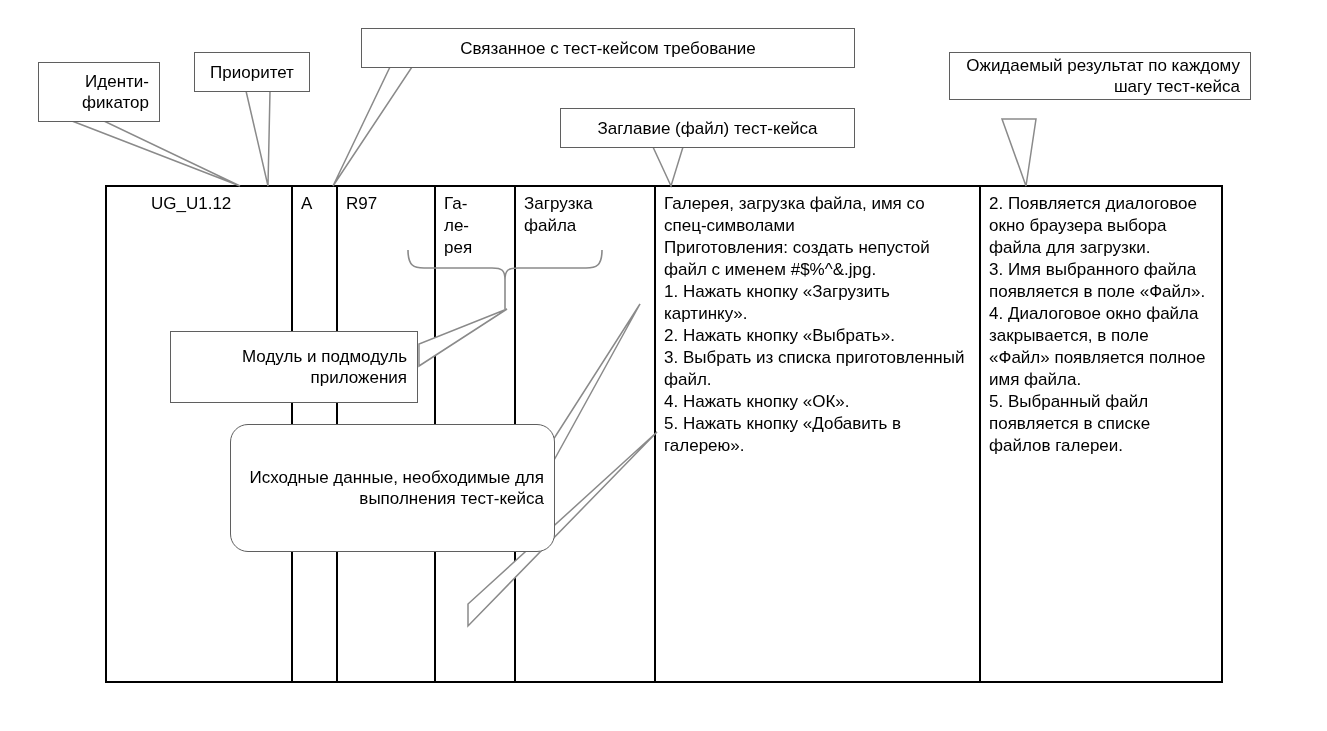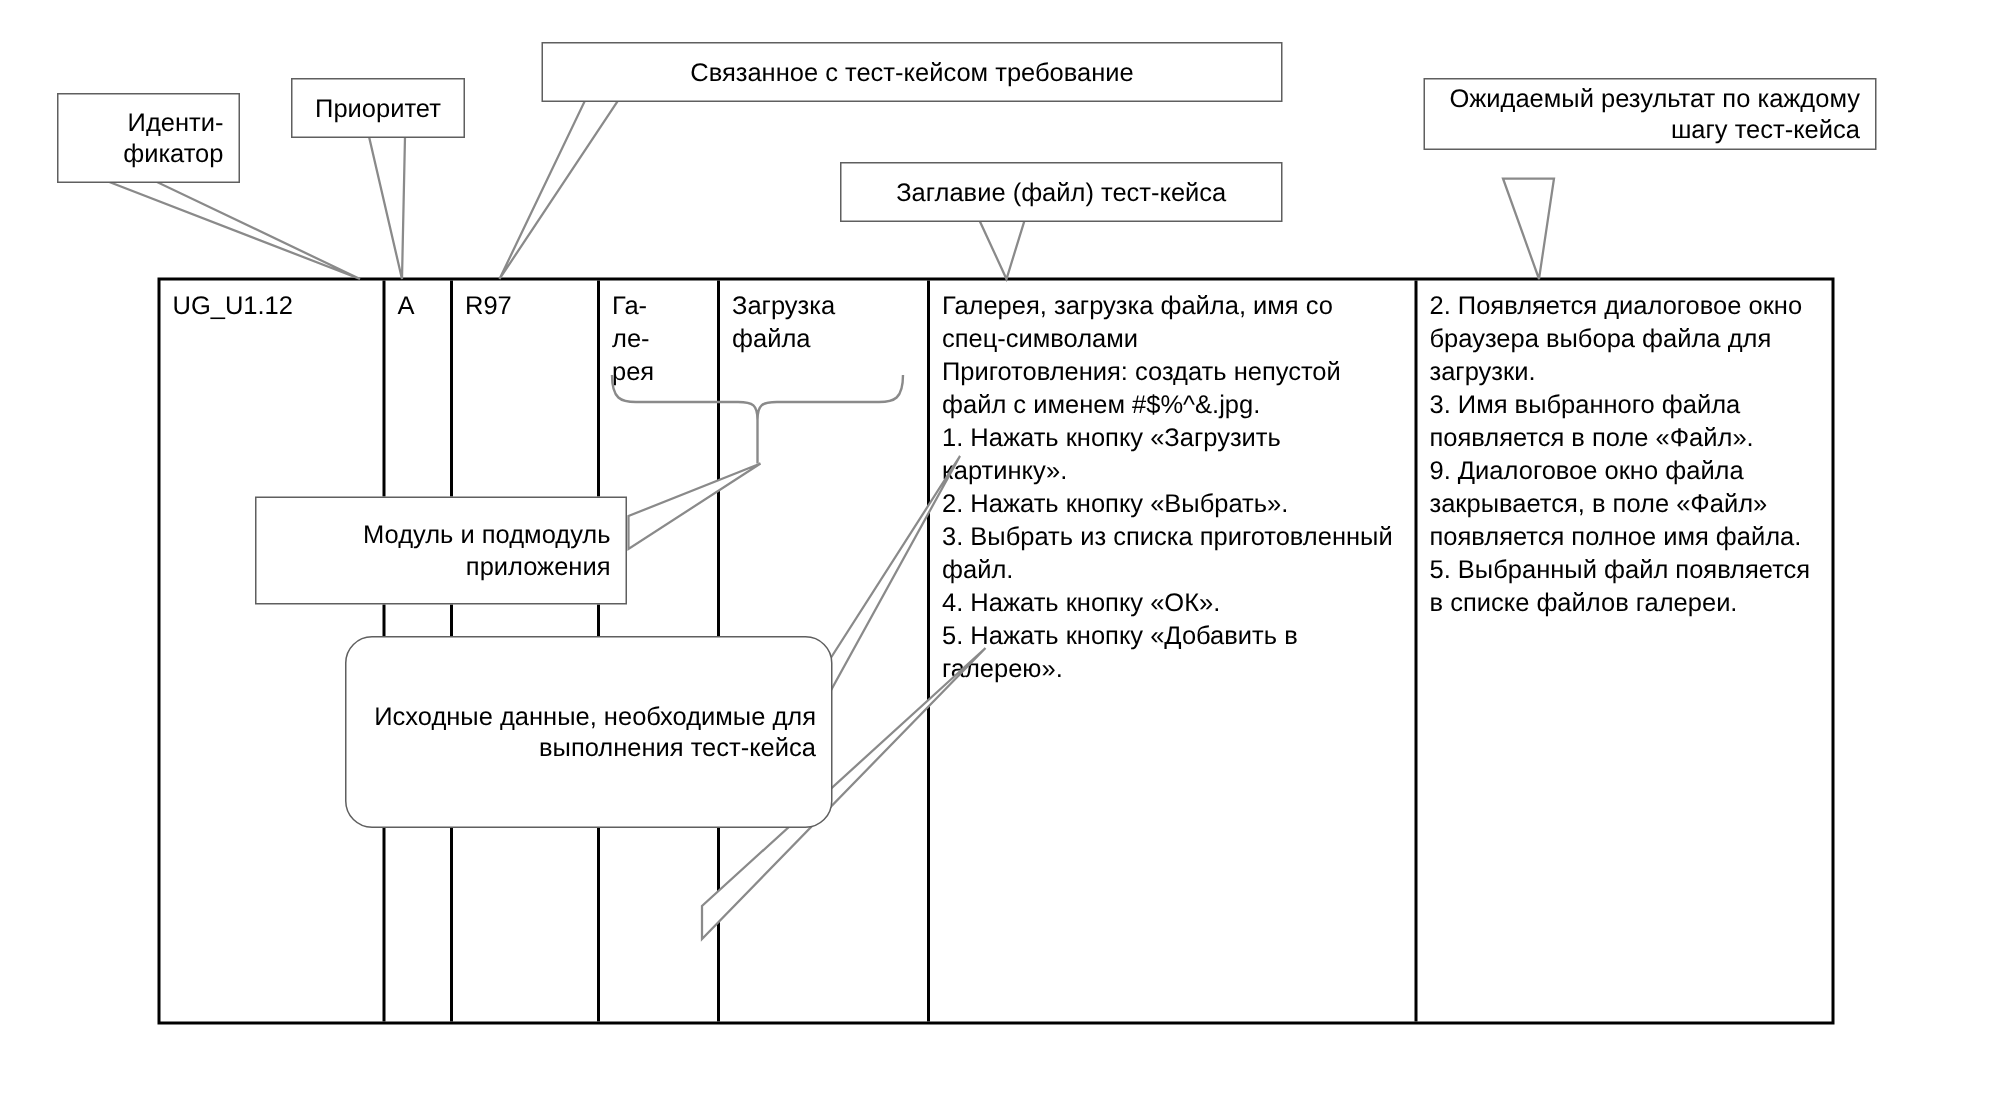--- a/index.html
+++ b/index.html
@@ -12,20 +12,21 @@
     overflow:hidden;
   }
   
   .tc-table{
     position:absolute;left:105px;top:185px;
     width:1118px;height:498px;
     border:2px solid #000;
     display:flex;
     box-sizing:border-box;
     background:transparent;
+    padding-left:36px;
   }
   .tc-cell{
     box-sizing:border-box;
     border-right:2px solid #000;
     padding:6px 8px;
     font-size:17px;line-height:22px;
     overflow:hidden;
   }
   .tc-cell:last-child{border-right:none;flex:1;}
   .w-id{width:150px;}
@@ -80,21 +81,21 @@
       <div class="tline">Приготовления: создать непустой файл с именем #$%^&amp;.jpg.</div>
       <div class="tline">1. Нажать кнопку «Загрузить картинку».</div>
       <div class="tline">2. Нажать кнопку «Выбрать».</div>
       <div class="tline">3. Выбрать из списка приготовленный файл.</div>
       <div class="tline">4. Нажать кнопку «ОК».</div>
       <div class="tline">5. Нажать кнопку «Добавить в галерею».</div>
     </div>
     <div class="tc-cell">
       <div class="tline">2. Появляется диалоговое окно браузера выбора файла для загрузки.</div>
       <div class="tline">3. Имя выбранного файла появляется в поле «Файл».</div>
-      <div class="tline">9. Диалоговое окно файла закрывается, в поле «Файл» появляется полное имя файла.</div>
+      <div class="tline">4. Диалоговое окно файла закрывается, в поле «Файл» появляется полное имя файла.</div>
       <div class="tline">5. Выбранный файл появляется в списке файлов галереи.</div>
     </div>
   </div>
 
   <svg class="connectors" viewBox="0 0 1327 731">
     <g stroke="#8a8a8a" stroke-width="1.5" fill="#ffffff">
       <polygon points="72,121 104,121 240,186"></polygon>
       <polygon points="246,91 270,91 268,186"></polygon>
       <polygon points="390,67 412,67 333,186"></polygon>
       <polygon points="653,147 683,147 671,186"></polygon>

